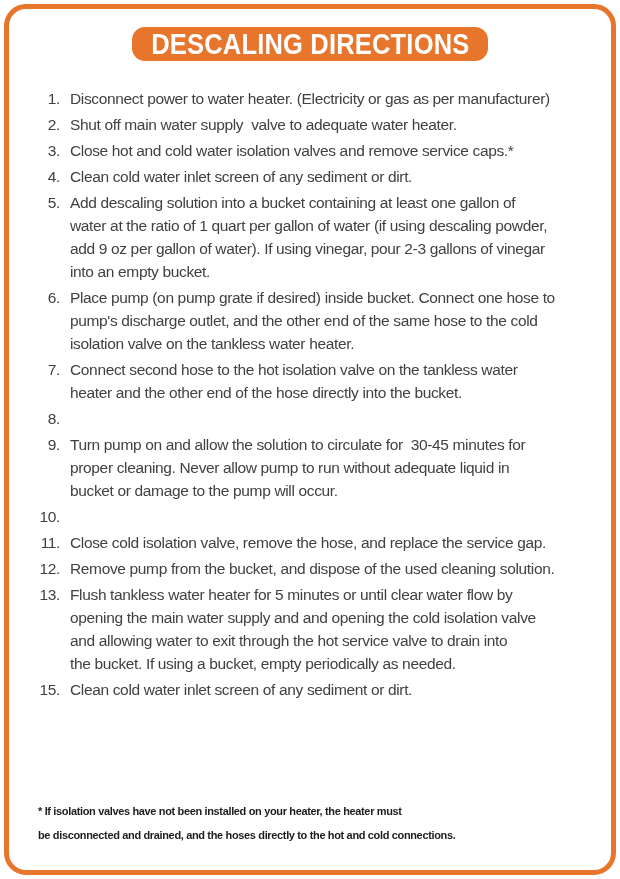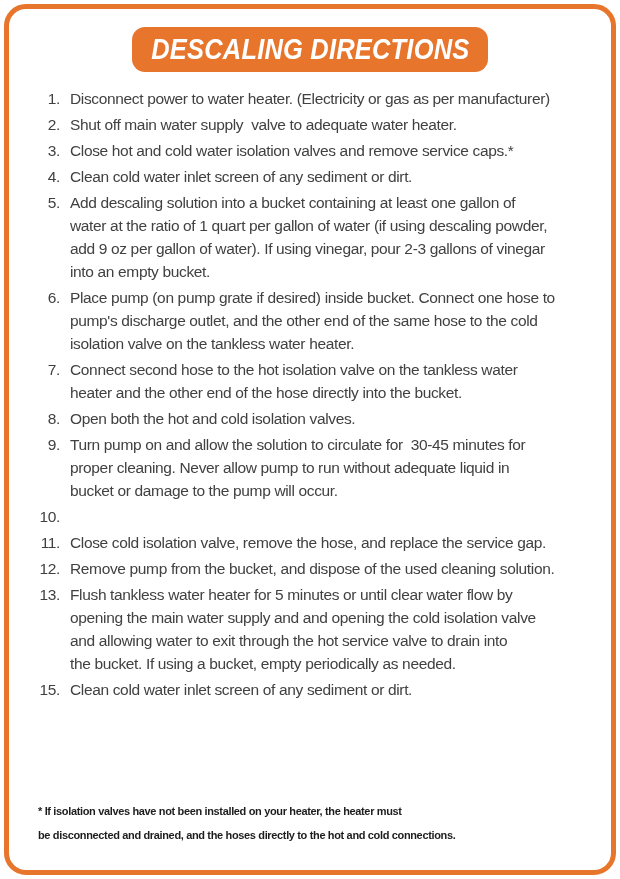--- a/index.html
+++ b/index.html
@@ -21,27 +21,26 @@
     border: 5px solid #E7752B;
     border-radius: 22px;
     pointer-events: none;
   }
   .banner {
     position: absolute;
     top: 27px;
     left: 50%;
     transform: translateX(-50%);
     width: 356px;
-    height: 45px;
+    height: 34px;
     background: #E7752B;
     border-radius: 13px;
     display: flex;
     align-items: center;
     justify-content: center;
-    font-style: italic;
   }
   .banner-title {
     color: #ffffff;
     font-weight: 700;
     font-size: 26px;
     letter-spacing: 0.2px;
     transform: scale(0.98, 1.12);
     white-space: nowrap;
   }
   .steps {
@@ -125,21 +124,20 @@
 pump's discharge outlet, and the other end of the same hose to the cold
 isolation valve on the tankless water heater.</span>
     </li>
     <li>
       <span class="step-number">7.</span>
       <span class="step-text">Connect second hose to the hot isolation valve on the tankless water
 heater and the other end of the hose directly into the bucket.</span>
     </li>
     <li>
       <span class="step-number">8.</span>
-      <span class="step-text">Open both the hot and cold isolation valves.</span>
     </li>
     <li>
       <span class="step-number">9.</span>
       <span class="step-text">Turn pump on and allow the solution to circulate for  30-45 minutes for
 proper cleaning. Never allow pump to run without adequate liquid in
 bucket or damage to the pump will occur.</span>
     </li>
     <li>
       <span class="step-number">10.</span>
     </li>

